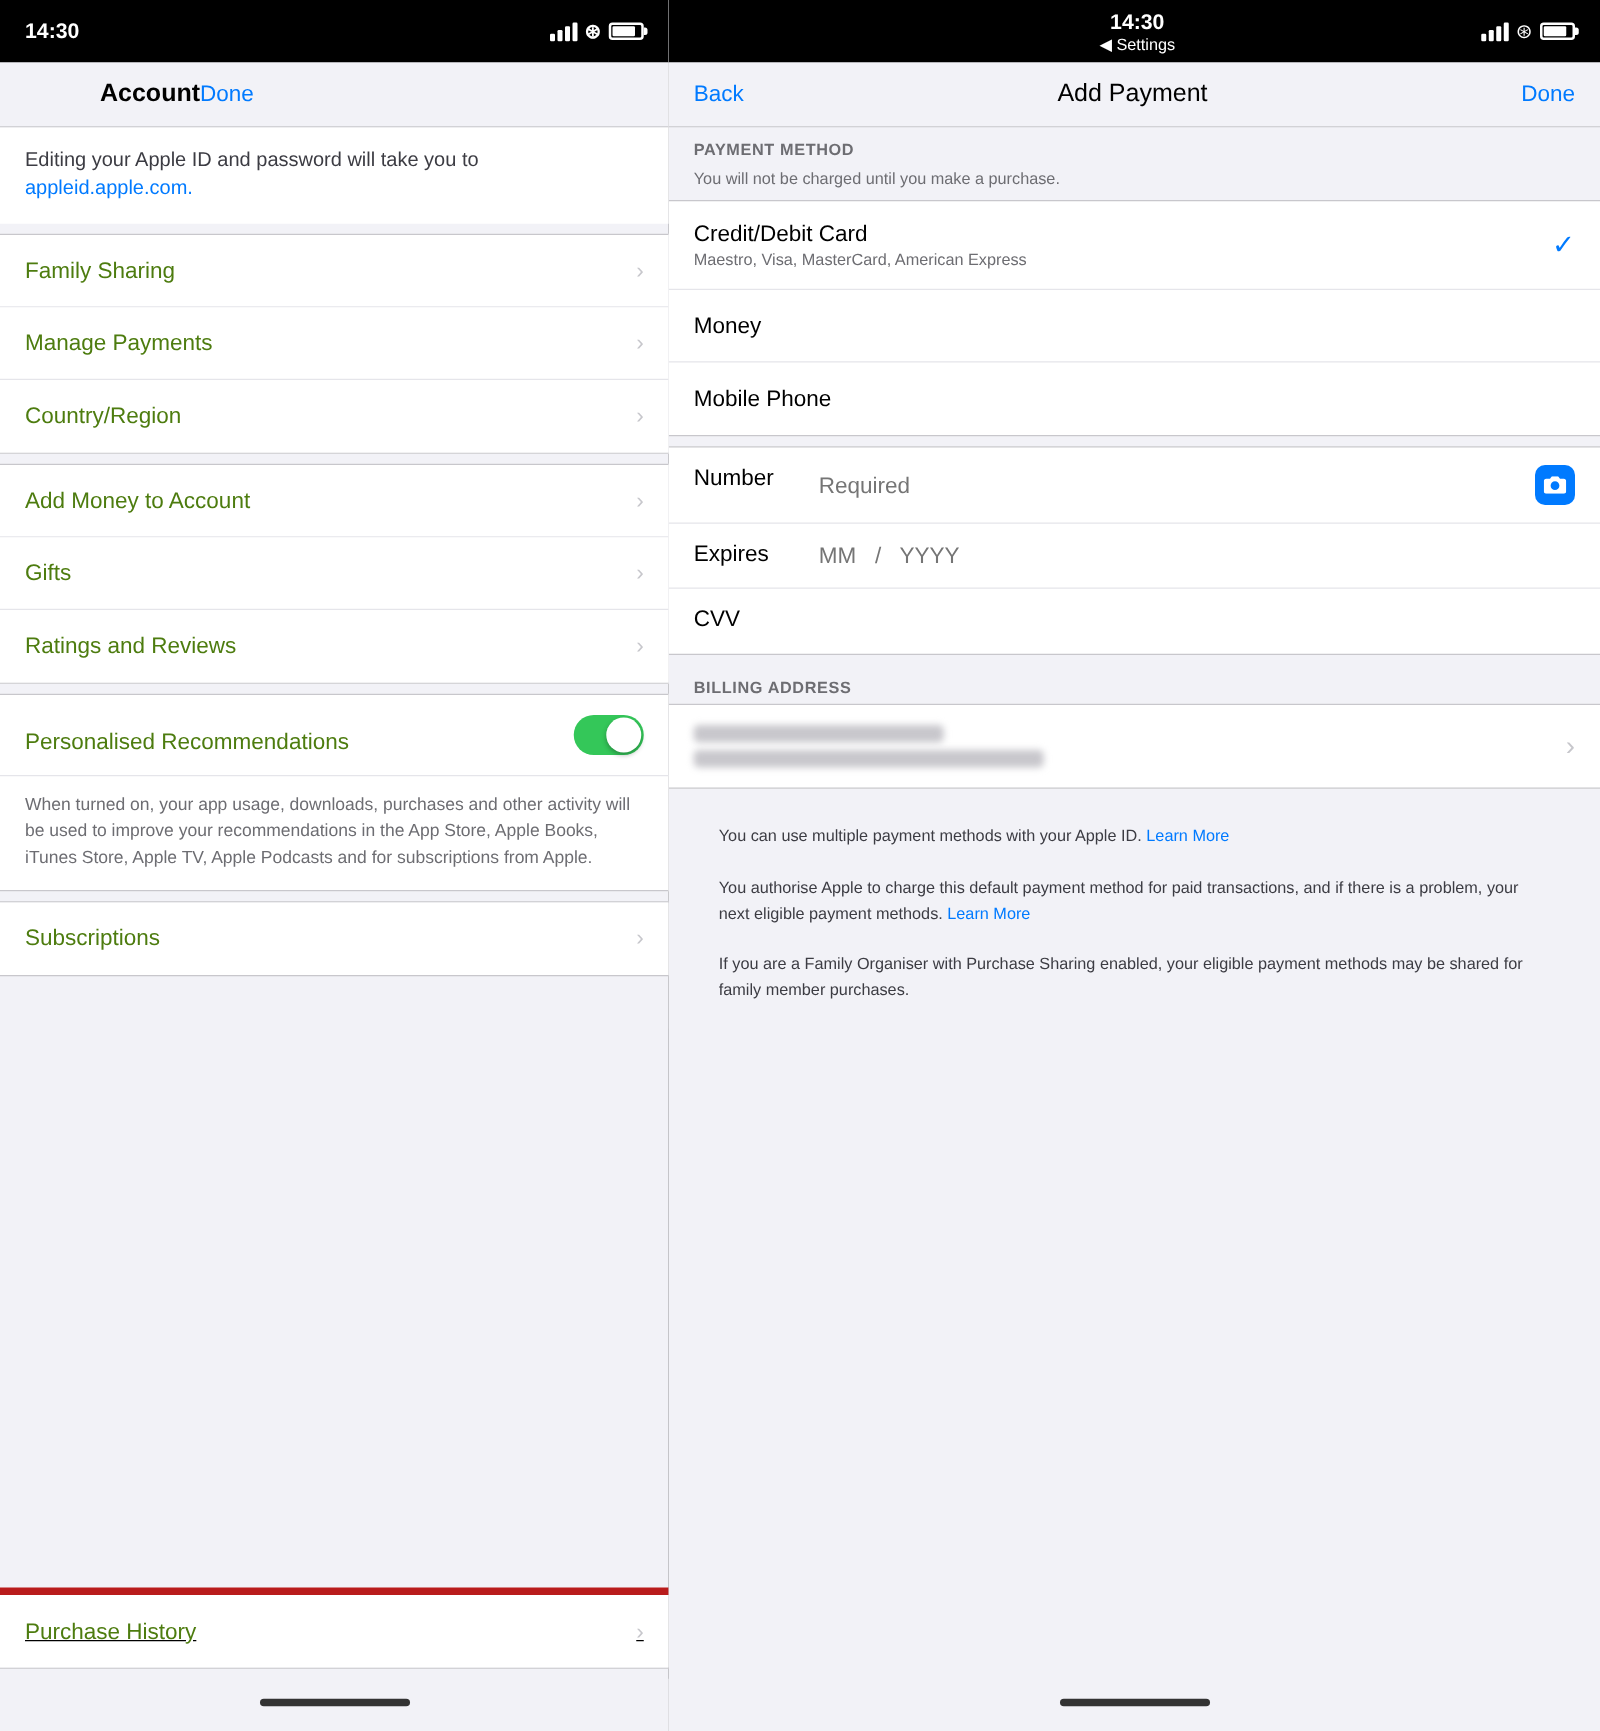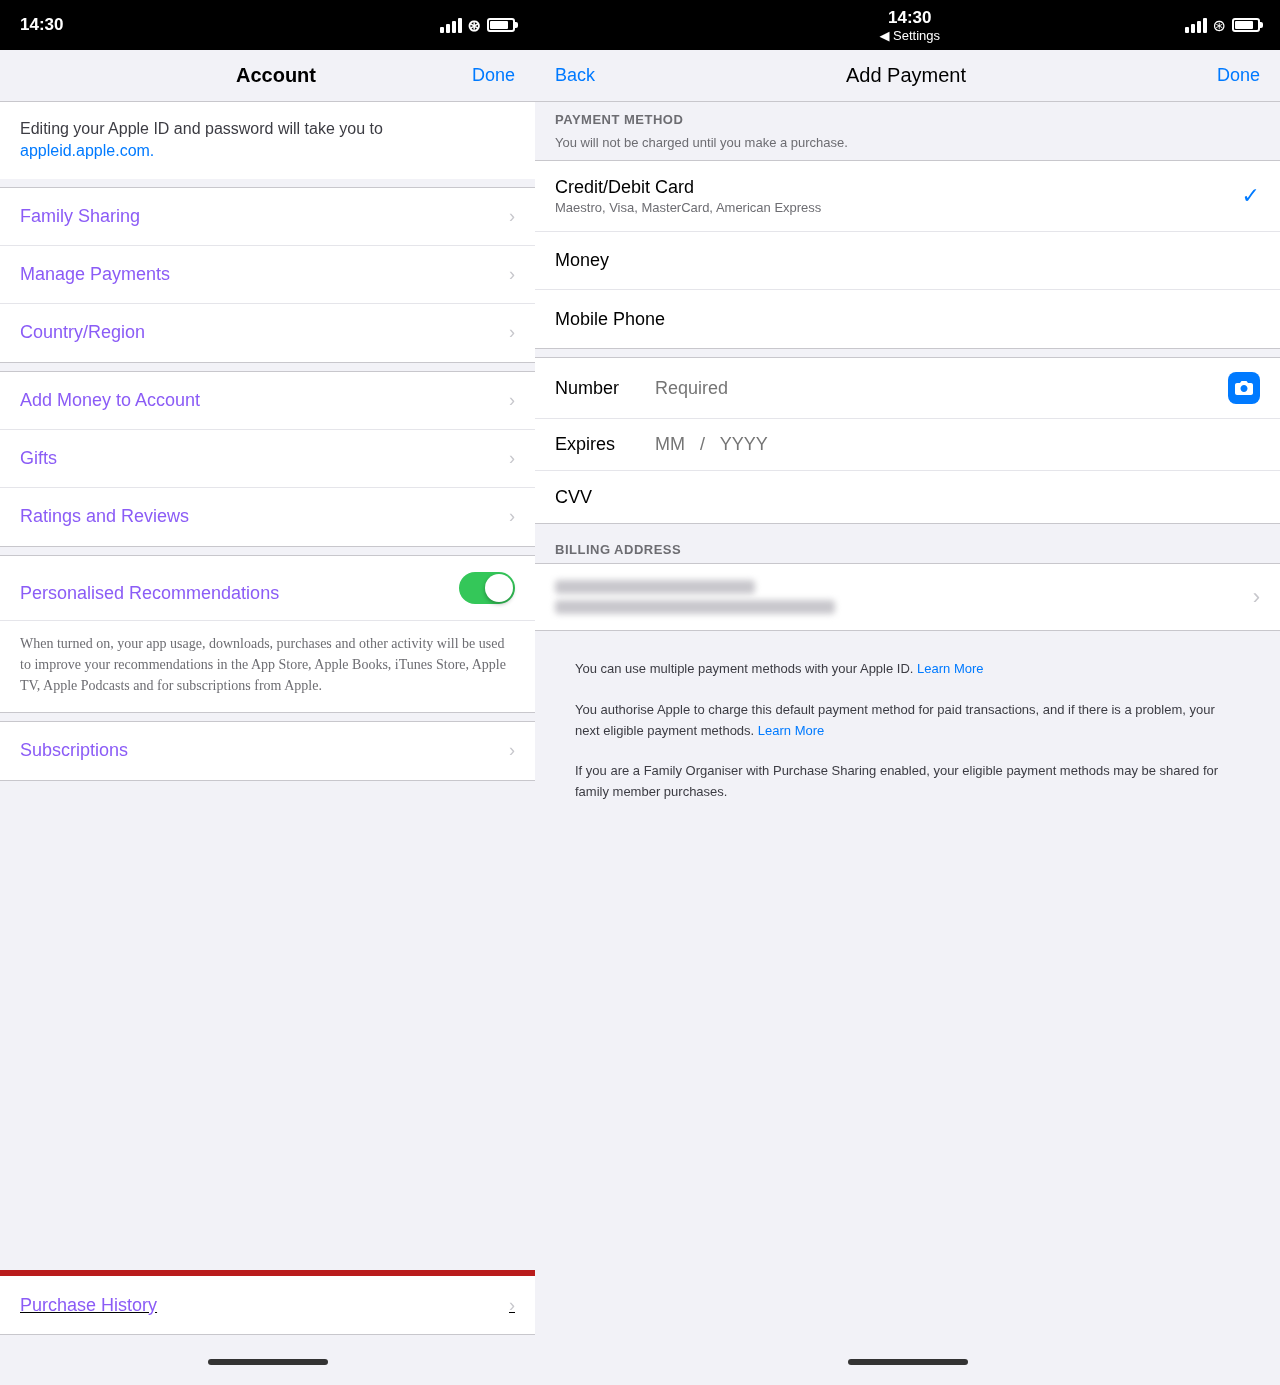--- a/index.html
+++ b/index.html
@@ -38,21 +38,21 @@
     .status-icons {
       display: flex;
       align-items: center;
       gap: 6px;
     }
 
     .nav-bar {
       background: #f2f2f7;
       display: flex;
       align-items: center;
-      justify-content: space-between;
+      justify-content: flex-start;
       padding: 14px 20px;
       border-bottom: 1px solid #c8c7cc;
       flex-shrink: 0;
     }
 
     .nav-title {
       font-size: 20px;
       font-weight: 600;
       color: #000;
     }
@@ -93,21 +93,21 @@
       border-bottom: 1px solid #e5e5ea;
       min-height: 58px;
     }
 
     .list-item:last-child {
       border-bottom: none;
     }
 
     .list-item-label {
       font-size: 18px;
-      color: #8b5cf6;
+      color: #4d7c0f;
     }
 
     .chevron {
       color: #c7c7cc;
       font-size: 18px;
     }
 
     .personalised-section {
       background: #fff;
       margin-bottom: 8px;
@@ -141,21 +141,20 @@
       top: 2px;
       right: 2px;
       box-shadow: 0 2px 4px rgba(0,0,0,0.3);
     }
 
     .personalised-desc {
       padding: 12px 20px 16px;
       font-size: 14px;
       color: #6d6d72;
       line-height: 1.5;
-      font-family: Liberation Serif, serif;
     }
 
     .home-indicator {
       background: #000;
       height: 6px;
       width: 120px;
       border-radius: 3px;
       margin: 8px auto;
       background: #333;
     }
@@ -293,21 +292,20 @@
 
     .form-section {
       background: #fff;
       border-top: 1px solid #c8c7cc;
       border-bottom: 1px solid #c8c7cc;
       margin-bottom: 8px;
     }
 
     .form-row {
       display: flex;
-      align-items: center;
       padding: 14px 20px;
       border-bottom: 1px solid #e5e5ea;
       min-height: 52px;
     }
 
     .form-row:last-child {
       border-bottom: none;
     }
 
     .form-label {

